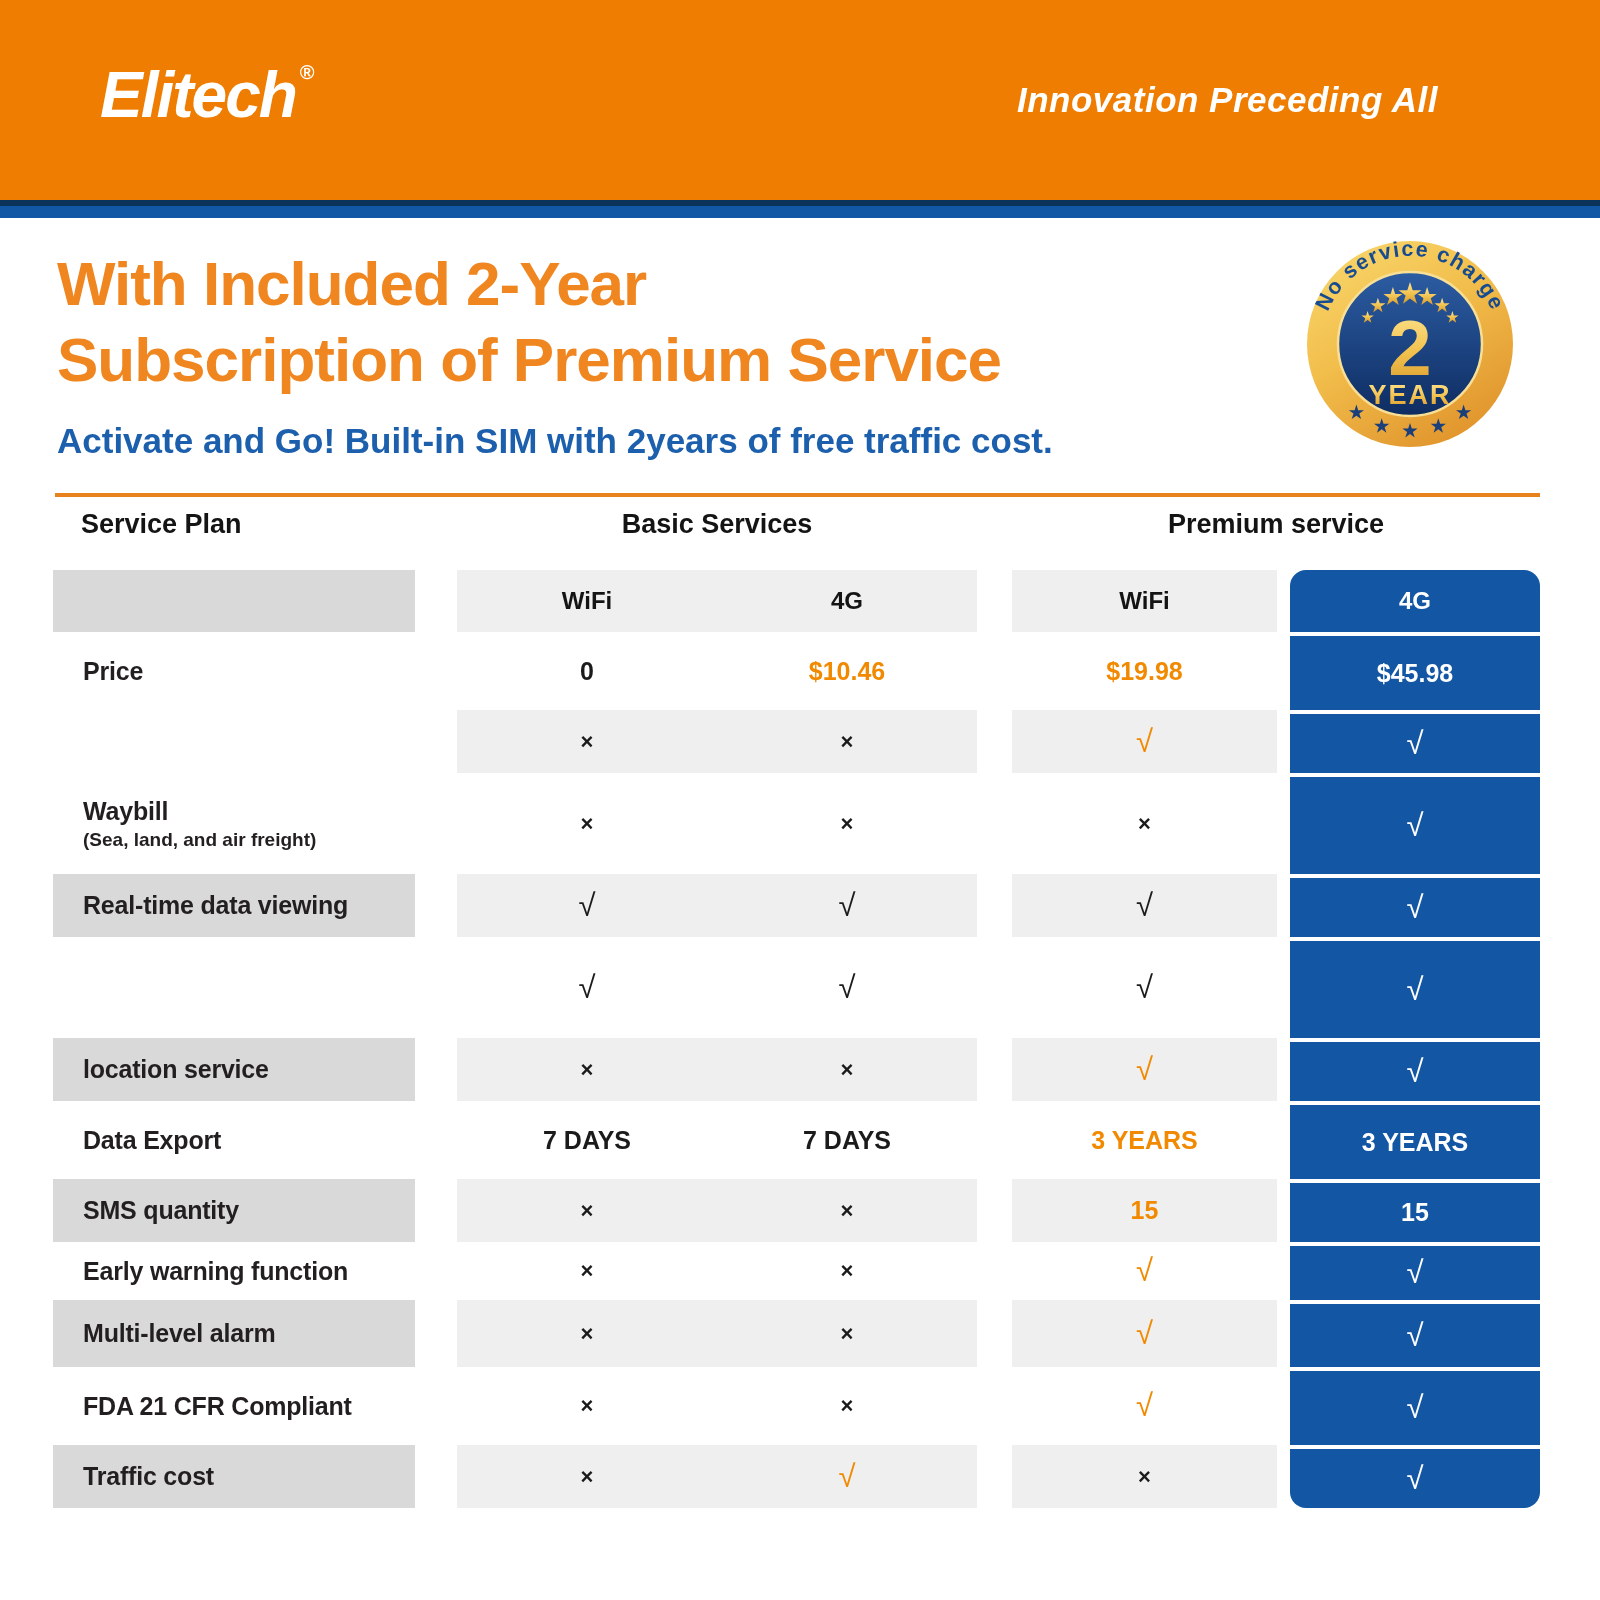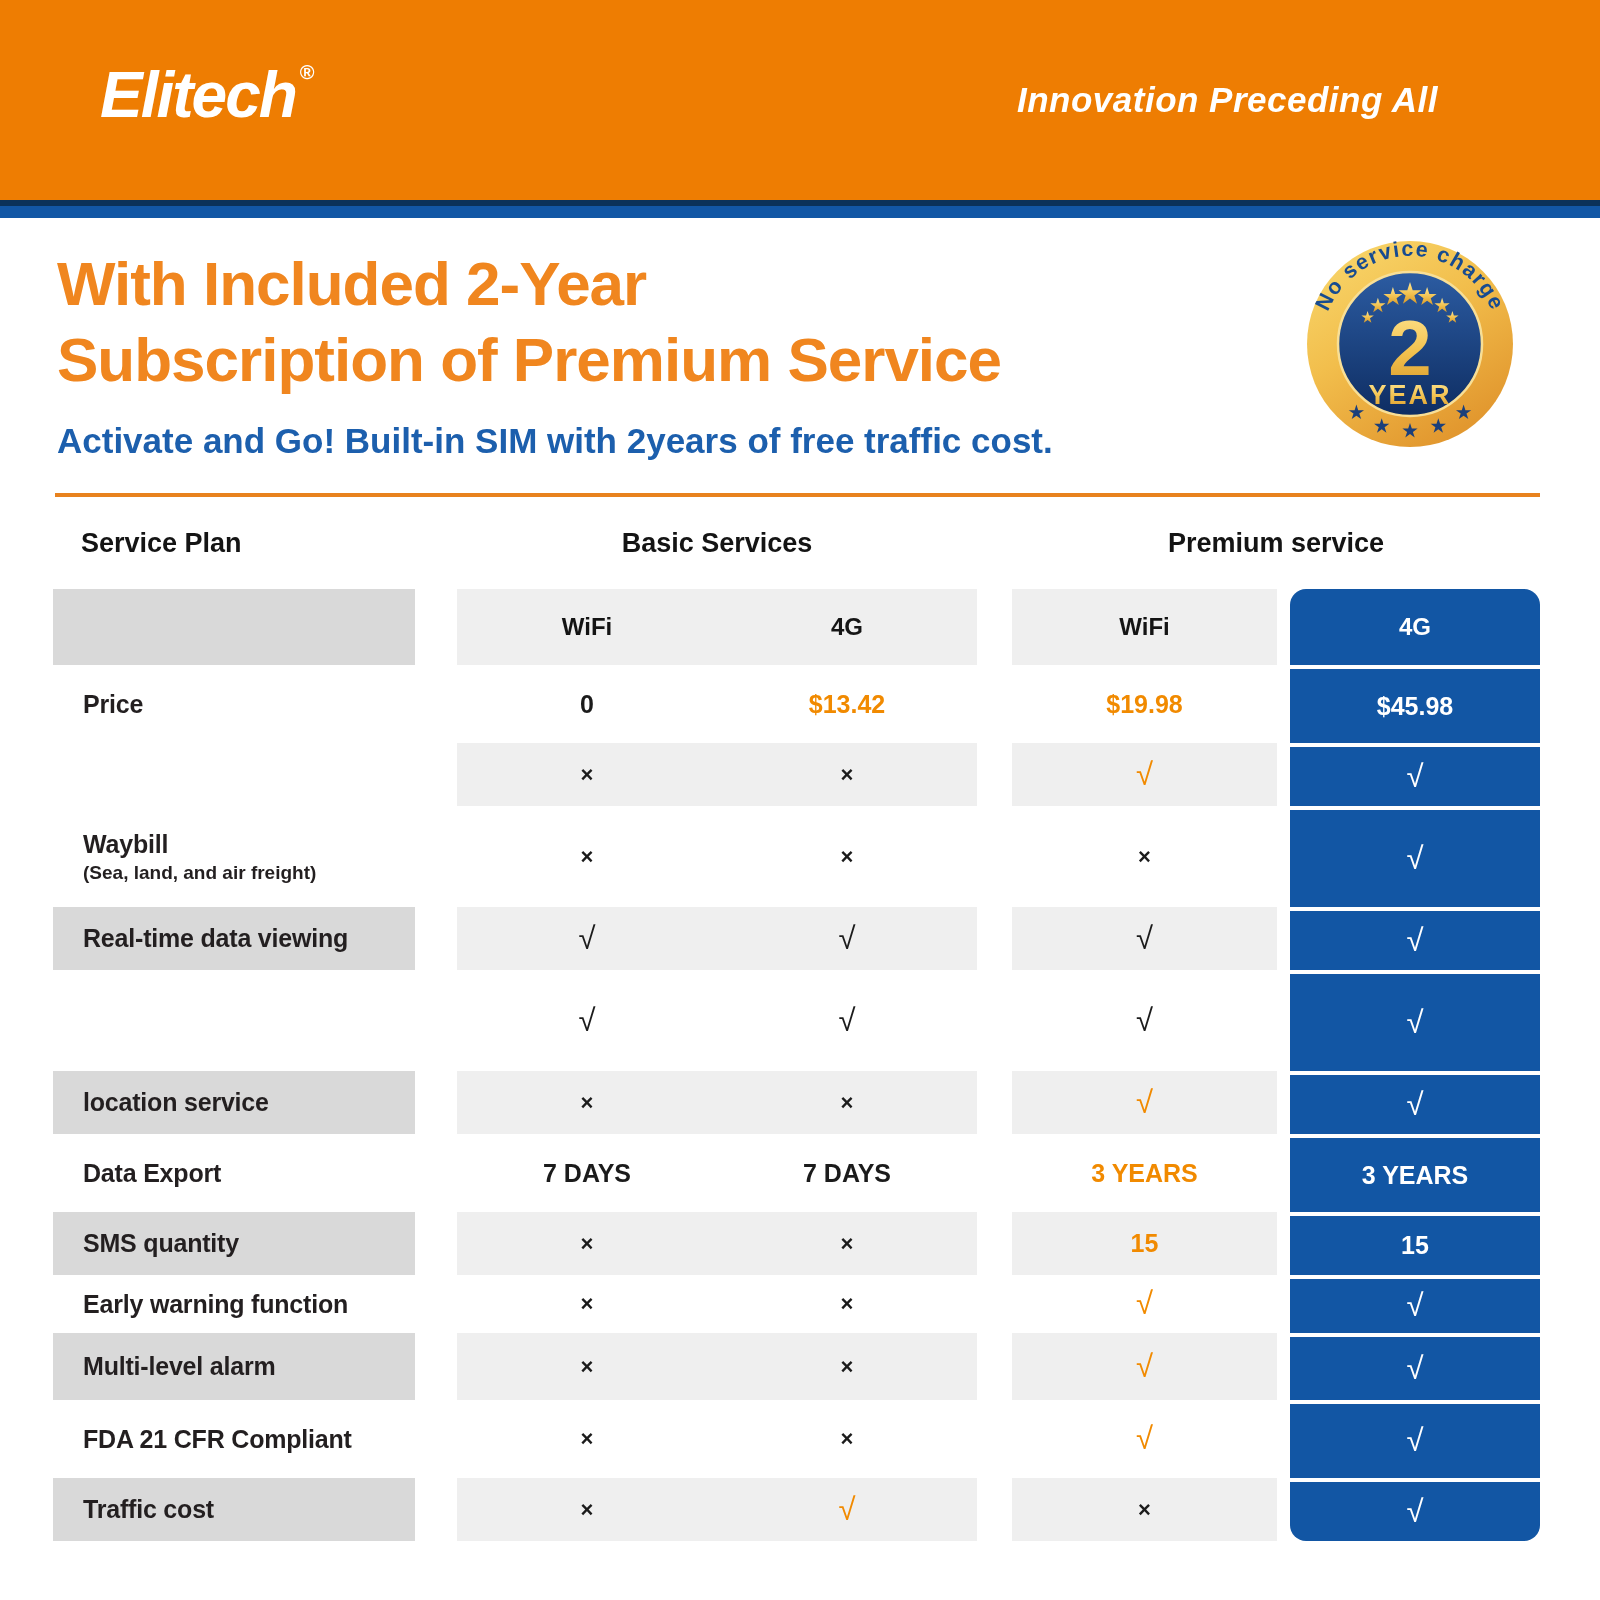--- a/index.html
+++ b/index.html
@@ -19,21 +19,21 @@
   
   .hero-title{position:absolute;left:57px;top:246px;font-size:62px;line-height:76px;font-weight:800;
               color:#F0861F;letter-spacing:-1px;}
   .hero-sub{position:absolute;left:57px;top:421px;font-size:35px;font-weight:700;color:#1C5FAD;}
   .divider{position:absolute;left:55px;top:493px;width:1485px;height:4px;background:#E8821E;}
 
   
   .badge{position:absolute;left:1300px;top:232px;}
 
   
-  .tablewrap{position:absolute;left:53px;top:519px;width:1487px;}
+  .tablewrap{position:absolute;left:53px;top:500px;width:1487px;}
   .row,.ghead{display:grid;grid-template-columns:362px 42px 260px 260px 35px 265px 13px 250px;}
   .ghead{height:48px;align-items:center;margin-bottom:22px;font-size:27px;font-weight:700;color:#141414;}
   .g1{grid-column:1;padding-left:28px;}
   .g2{grid-column:3 / span 2;text-align:center;}
   .g3{grid-column:6 / span 3;text-align:center;}
 
   .cell{box-sizing:border-box;}
   .lbl{grid-column:1;display:flex;flex-direction:column;justify-content:center;padding-left:30px;}
   .basic{grid-column:3 / span 2;display:flex;}
   .pwifi{grid-column:6;}
@@ -123,37 +123,37 @@
   </svg>
 
   <div class="tablewrap">
     <div class="ghead">
       <div class="g1">Service Plan</div>
       <div class="g2">Basic Services</div>
       <div class="g3">Premium service</div>
     </div>
 
     <div>
-      <div class="row" style="height:76px">
+      <div class="row" style="height:62px">
         <div class="cell lbl force-gray"></div>
         <div class="cell basic force-light">
           <div class="half subh">WiFi</div>
           <div class="half subh">4G</div>
         </div>
         <div class="cell pwifi val subh force-light">WiFi</div>
         <div class="cell p4g val subh first">4G</div>
       </div>
     <div class="row" style="height: 78px;">
       <div class="cell lbl">
         <div class="lbl-main">Price</div>
 
       </div>
       <div class="cell basic">
         <div class="half c-dark">0</div>
-        <div class="half c-orange">$13.42</div>
+        <div class="half c-orange">$10.46</div>
       </div>
       <div class="cell pwifi val c-orange">$19.98</div>
       <div class="cell p4g val c-white">$45.98</div>
     </div>
         <div class="row shade" style="height: 63px;">
       <div class="cell basic">
         <div class="half c-dark x">×</div>
         <div class="half c-dark x">×</div>
       </div>
       <div class="cell pwifi val c-orange v">√</div>

